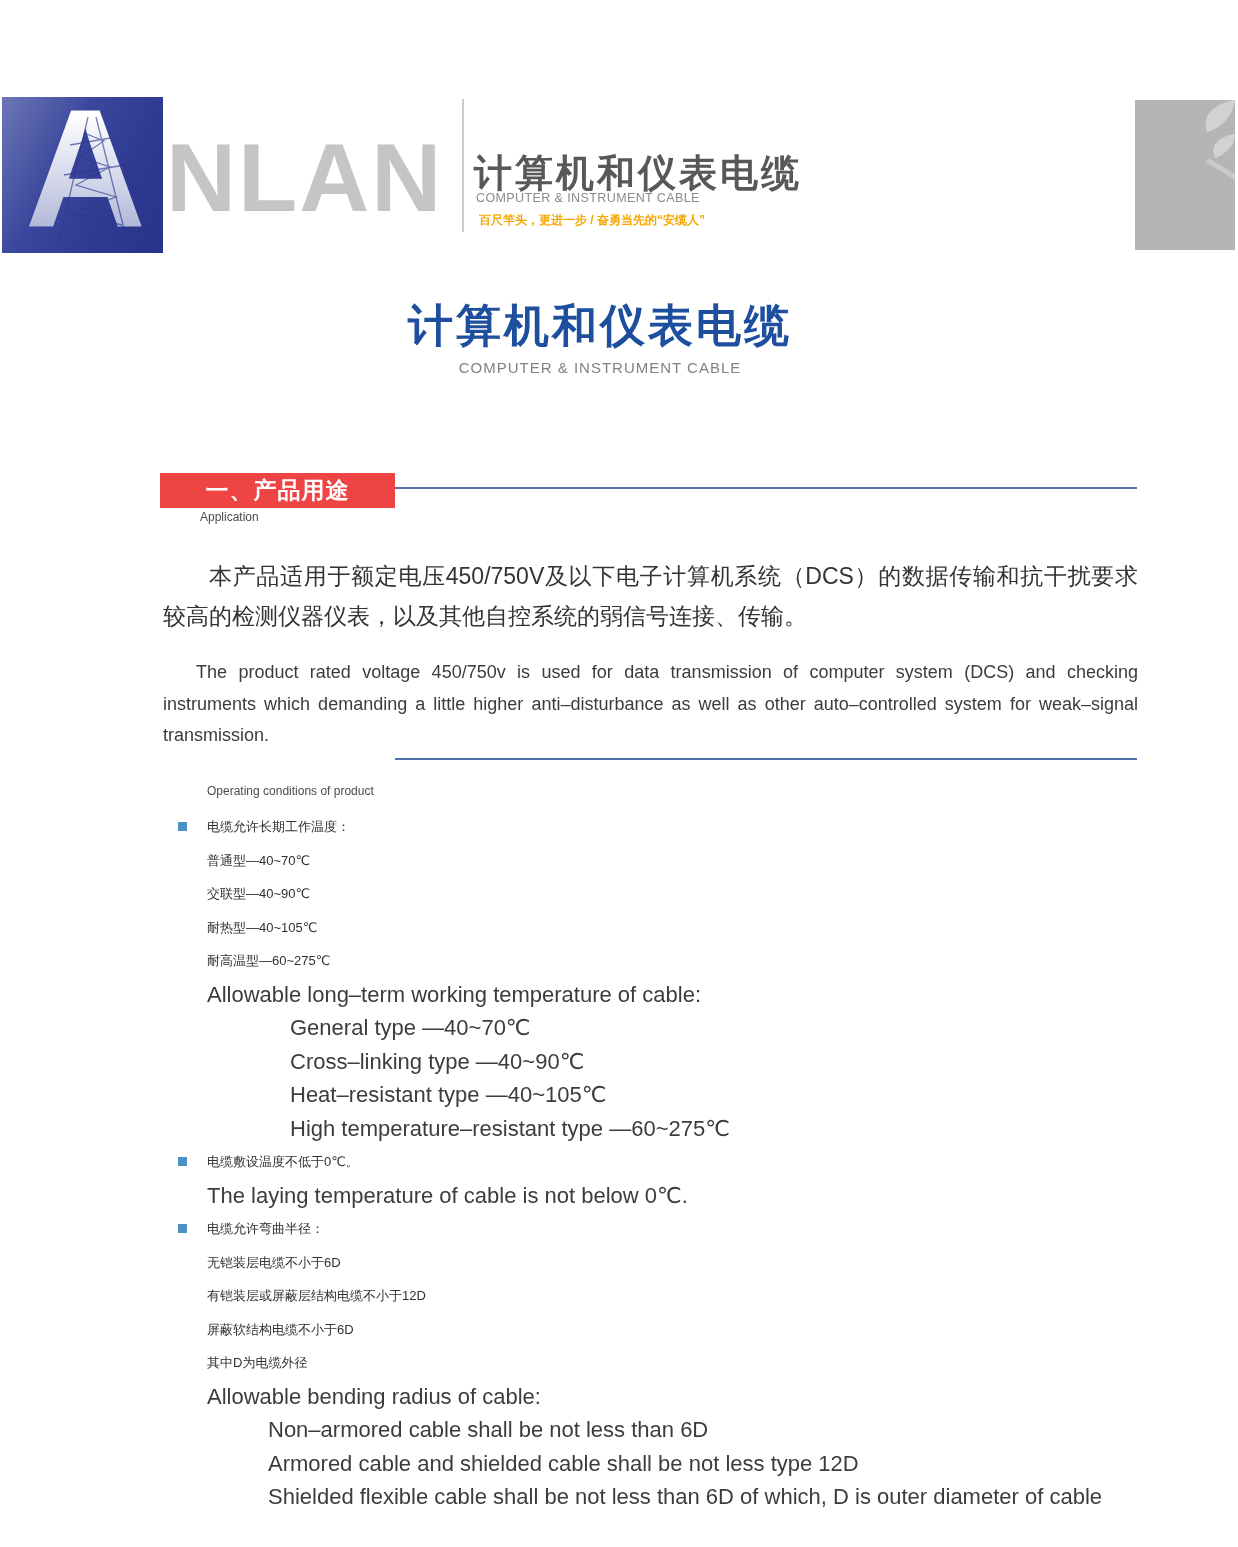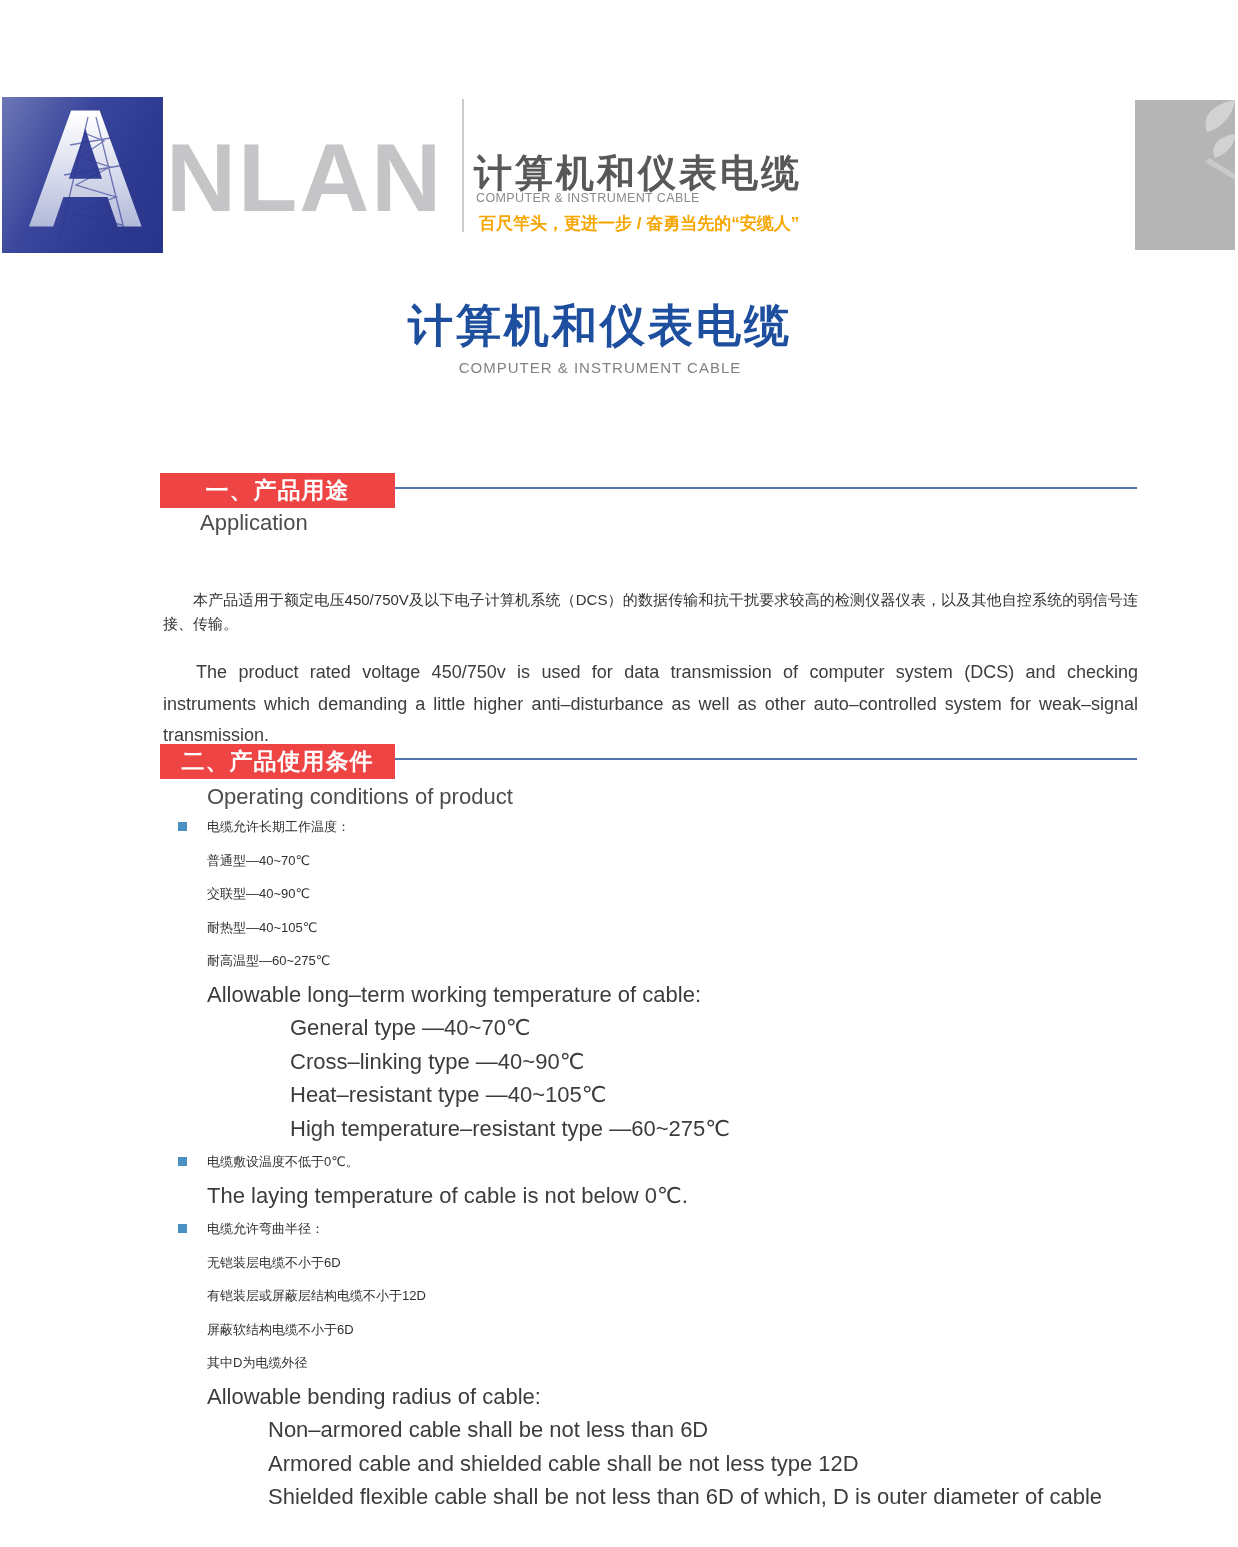--- a/index.html
+++ b/index.html
@@ -23,43 +23,43 @@
   .logo-nlan{
     position:absolute;left:166px;top:126px;width:310px;
     font-size:97px;font-weight:bold;letter-spacing:2px;line-height:104px;
     color:#c5c5c7;white-space:nowrap;
   }
   .v-divider{position:absolute;left:462px;top:99px;width:2px;height:133px;background:#cbcbcb;}
   .hdr-title-cn{position:absolute;left:474px;top:148px;font-size:38px;font-weight:bold;
     color:#595757;letter-spacing:3px;white-space:nowrap;}
   .hdr-title-en{position:absolute;left:476px;top:191px;font-size:12.5px;color:#8a8a8a;
     letter-spacing:.4px;white-space:nowrap;}
-  .hdr-slogan{position:absolute;left:479px;top:212px;font-size:17px;font-weight:bold;
+  .hdr-slogan{position:absolute;left:479px;top:212px;font-size:12px;font-weight:bold;
     color:#f7a600;white-space:nowrap;}
   .photo-box{position:absolute;left:1135px;top:100px;width:100px;height:150px;background:#b5b5b5;overflow:hidden;}
   
   .doc-title{position:absolute;left:0;top:296px;width:1200px;text-align:center;
     font-size:45px;font-weight:bold;color:#1d4f9e;letter-spacing:3px;}
   .doc-sub{position:absolute;left:0;top:359px;width:1200px;text-align:center;
     font-size:15px;color:#828282;letter-spacing:1px;}
   
   .sec-box{position:absolute;left:160px;width:235px;height:35px;background:#ef4444;
     color:#ffffff;font-size:23px;font-weight:bold;text-align:center;line-height:35px;
     letter-spacing:1px;white-space:nowrap;}
   .sec-box.s1{top:473px;}
   .sec-box.s2{top:744px;}
   .sec-line{position:absolute;left:395px;width:742px;height:2px;background:#4f74a8;}
   .sec-line.s1{top:487px;}
   .sec-line.s2{top:758px;}
-  .sec-sub{position:absolute;font-size:22px;color:#4c4c4c;white-space:nowrap;}
+  .sec-sub{position:absolute;font-size:12px;color:#4c4c4c;white-space:nowrap;}
   .sec-sub.s1{left:200px;top:510px;}
   .sec-sub.s2{left:207px;top:784px;}
   
   .para{position:absolute;left:163px;width:975px;text-align:justify;color:#333333;}
-  .para.cn{top:556px;font-size:15px;line-height:24px;text-indent:2em;margin-top:32px;}
+  .para.cn{top:556px;font-size:23px;line-height:40px;text-indent:2em;}
   .para.en{top:657px;font-size:18px;line-height:31.5px;text-indent:33px;color:#3c3c3c;}
   
   .cond-list{position:absolute;left:163px;top:810px;width:985px;}
   .row{position:relative;height:33.5px;line-height:33.5px;white-space:nowrap;}
   .row.cn{font-size:13px;color:#303030;}
   .row.en{font-size:22px;color:#3c3c3c;}
   .ind-a{padding-left:44px;}
   .ind-b{padding-left:127px;}
   .ind-c{padding-left:105px;}
   .bullet{position:absolute;left:15px;top:12px;width:9px;height:9px;background:#4a90c2;}
@@ -98,21 +98,20 @@
 
   <div class="doc-title">计算机和仪表电缆</div>
   <div class="doc-sub">COMPUTER &amp; INSTRUMENT CABLE</div>
 
   <div class="sec-box s1">一、产品用途</div>
   <div class="sec-line s1"></div>
   <div class="sec-sub s1">Application</div>
   <div class="para cn">本产品适用于额定电压450/750V及以下电子计算机系统（DCS）的数据传输和抗干扰要求较高的检测仪器仪表，以及其他自控系统的弱信号连接、传输。</div>
   <div class="para en">The product rated voltage 450/750v is used for data transmission of computer system (DCS) and checking instruments which demanding a little higher anti–disturbance as well as other auto–controlled system for weak–signal transmission.</div>
 
-  <div class="sec-box s2">二、产品使用条件</div>
   <div class="sec-line s2"></div>
   <div class="sec-sub s2">Operating conditions of product</div>
 
   <div class="cond-list">
     <div class="row cn ind-a"><span class="bullet"></span><span>电缆允许长期工作温度：</span></div>
     <div class="row cn ind-a"><span>普通型—40~70℃</span></div>
     <div class="row cn ind-a"><span>交联型—40~90℃</span></div>
     <div class="row cn ind-a"><span>耐热型—40~105℃</span></div>
     <div class="row cn ind-a"><span>耐高温型—60~275℃</span></div>
     <div class="row en ind-a"><span>Allowable long–term working temperature of cable:</span></div>

